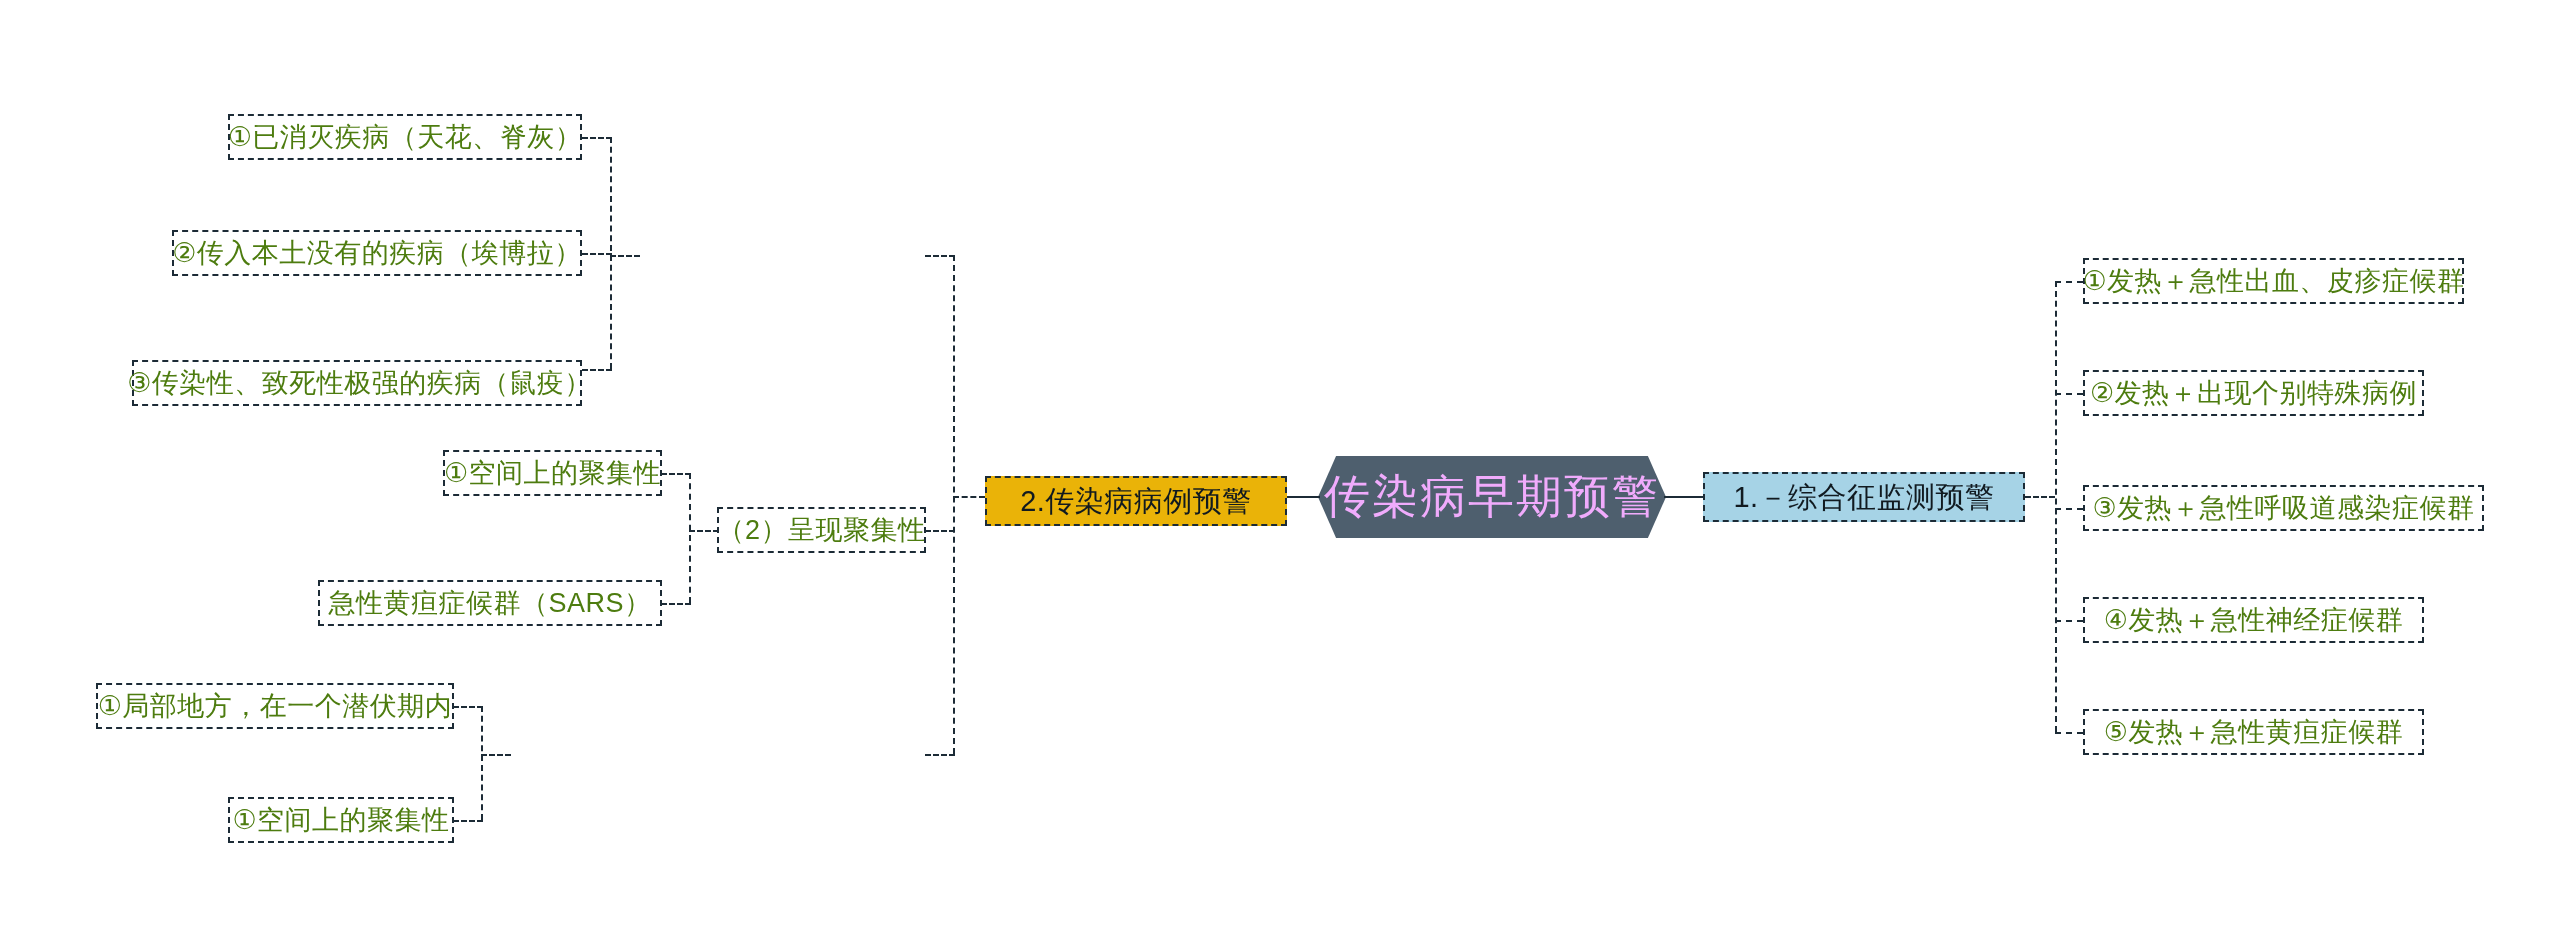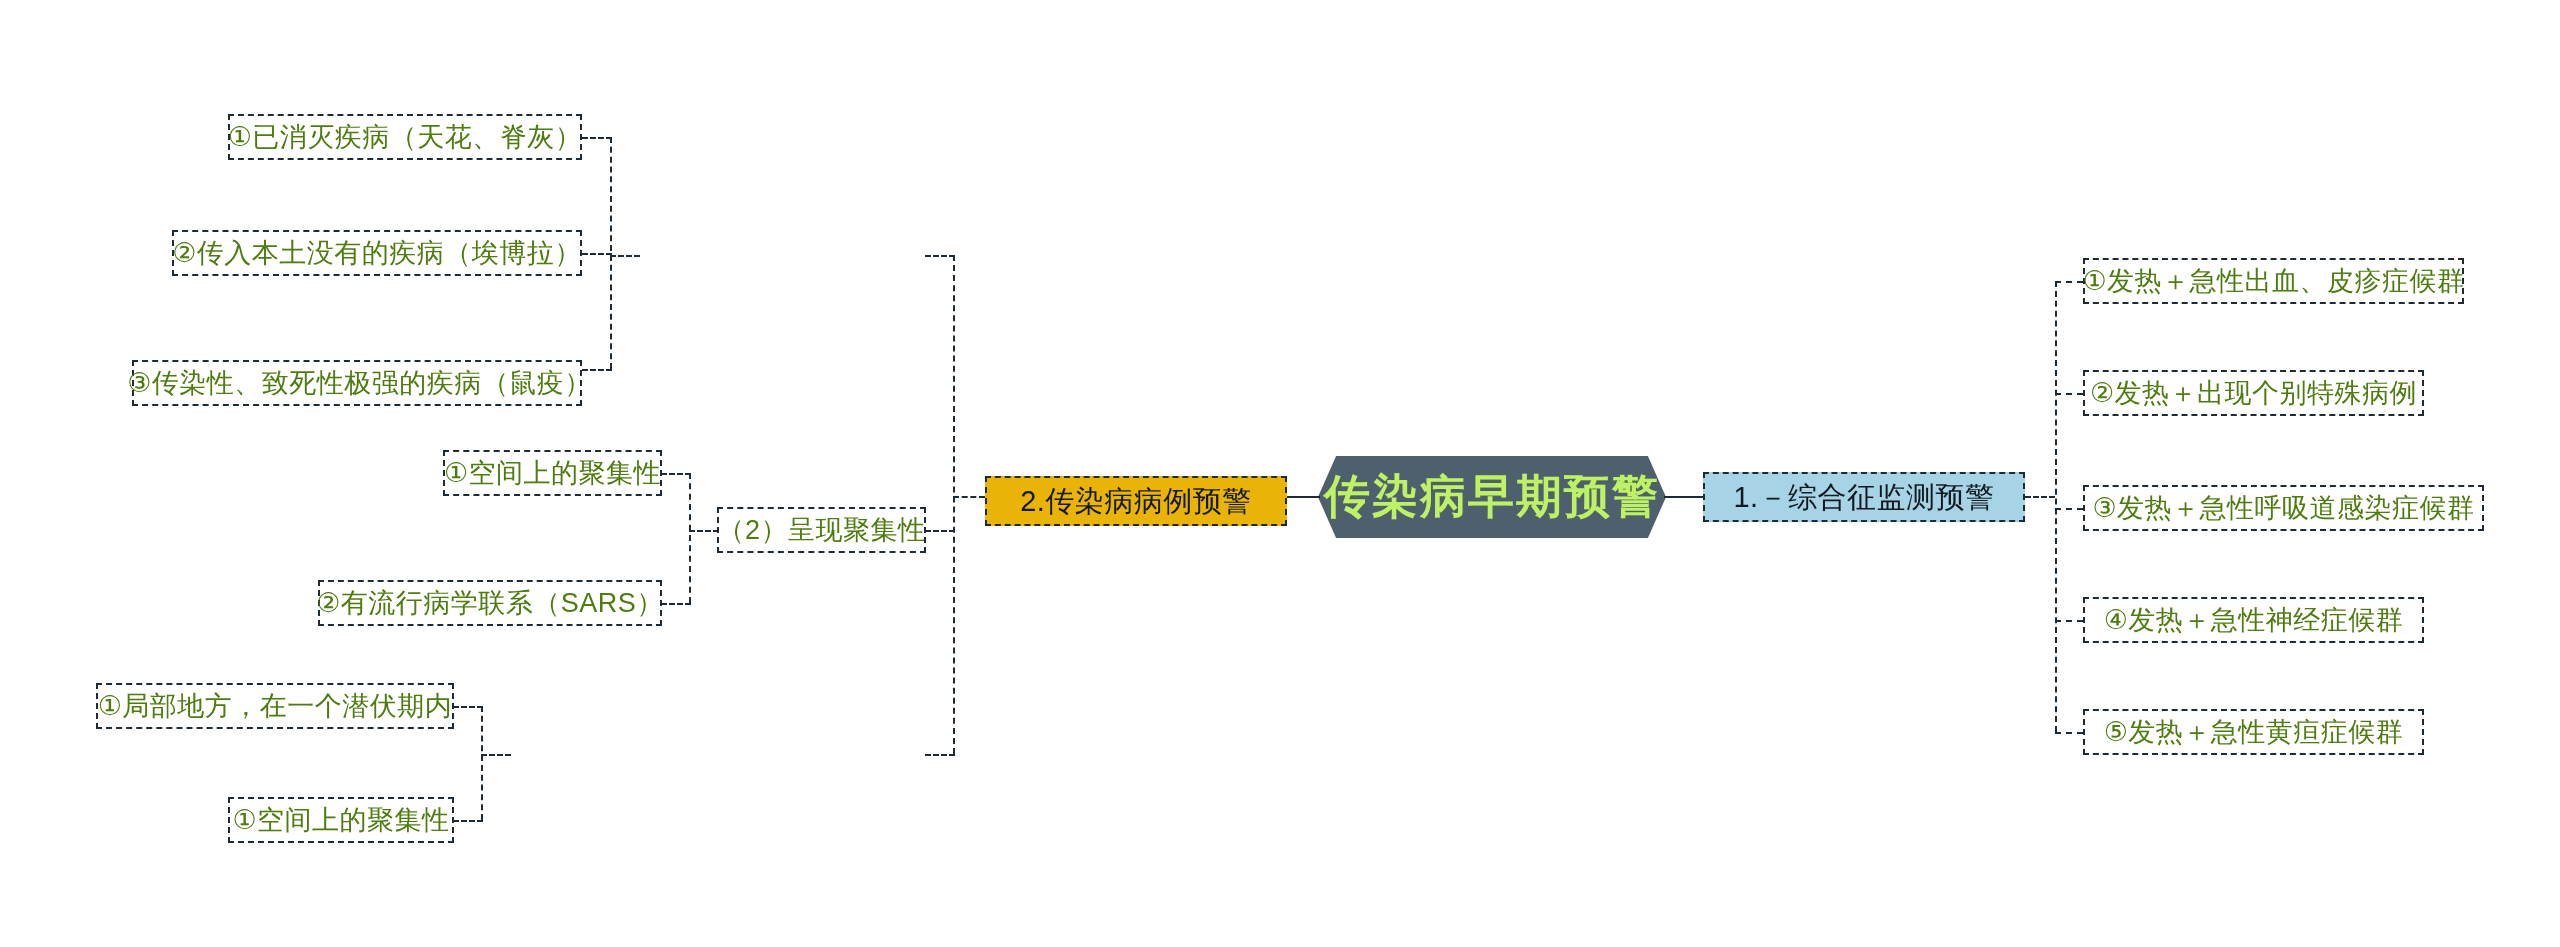--- a/index.html
+++ b/index.html
@@ -67,21 +67,21 @@
     width: 0;
     border-left: 2px dashed #1c2b36;
   }
   .hline.solid { border-top-style: solid; }
 </style>
 </head>
 <body style="background: rgb(255, 255, 255);">
 
 <div id="canvas">
 
-  <div id="root-node" style="left: 1318px; top: 456px; width: 348px; height: 82px; background: rgb(78, 95, 110); color: #bef264; font-weight: bold;">传染病早期预警</div>
+  <div id="root-node" style="left: 1318px; top: 456px; width: 348px; height: 82px; background: rgb(78, 95, 110); color: #f0abfc;">传染病早期预警</div>
 
   <div class="hline solid" style="left:1286px; top:496px; width:34px;"></div>
 
   <div class="hline solid" style="left:1664px; top:496px; width:40px;"></div>
 
   <div class="node blue" style="left: 985px; top: 476px; width: 302px; height: 50px; background: #eab308;">2.传染病病例预警</div>
 
   <div class="node blue" style="left: 1703px; top: 472px; width: 322px; height: 50px; background: rgb(166, 211, 230);">1.－综合征监测预警</div>
 
   <div class="hline" style="left:2025px; top:496px; width:30px;"></div>
@@ -125,21 +125,21 @@
 
   <div class="node" style="left:717px; top:507px; width:209px; height:46px;">（2）呈现聚集性</div>
 
   <div class="hline" style="left:689px; top:530px; width:30px;"></div>
   <div class="vline" style="left:689px; top:473px; height:130px;"></div>
   <div class="hline" style="left:661px; top:473px; width:30px;"></div>
   <div class="hline" style="left:661px; top:603px; width:30px;"></div>
 
   <div class="node" style="left:443px; top:450px; width:219px; height:46px;">①空间上的聚集性</div>
 
-  <div class="node" style="left:318px; top:580px; width:344px; height:46px;">②有流行病学联系（SARS）</div>
+  <div class="node" style="left:318px; top:580px; width:344px; height:46px;">急性黄疸症候群（SARS）</div>
 
 
   <div class="hline" style="left:481px; top:754px; width:30px;"></div>
   <div class="vline" style="left:481px; top:706px; height:114px;"></div>
   <div class="hline" style="left:453px; top:706px; width:30px;"></div>
   <div class="hline" style="left:453px; top:820px; width:30px;"></div>
 
   <div class="node" style="left:96px; top:683px; width:358px; height:46px;">①局部地方，在一个潜伏期内</div>
 
   <div class="node" style="left:228px; top:797px; width:226px; height:46px;">①空间上的聚集性</div>

